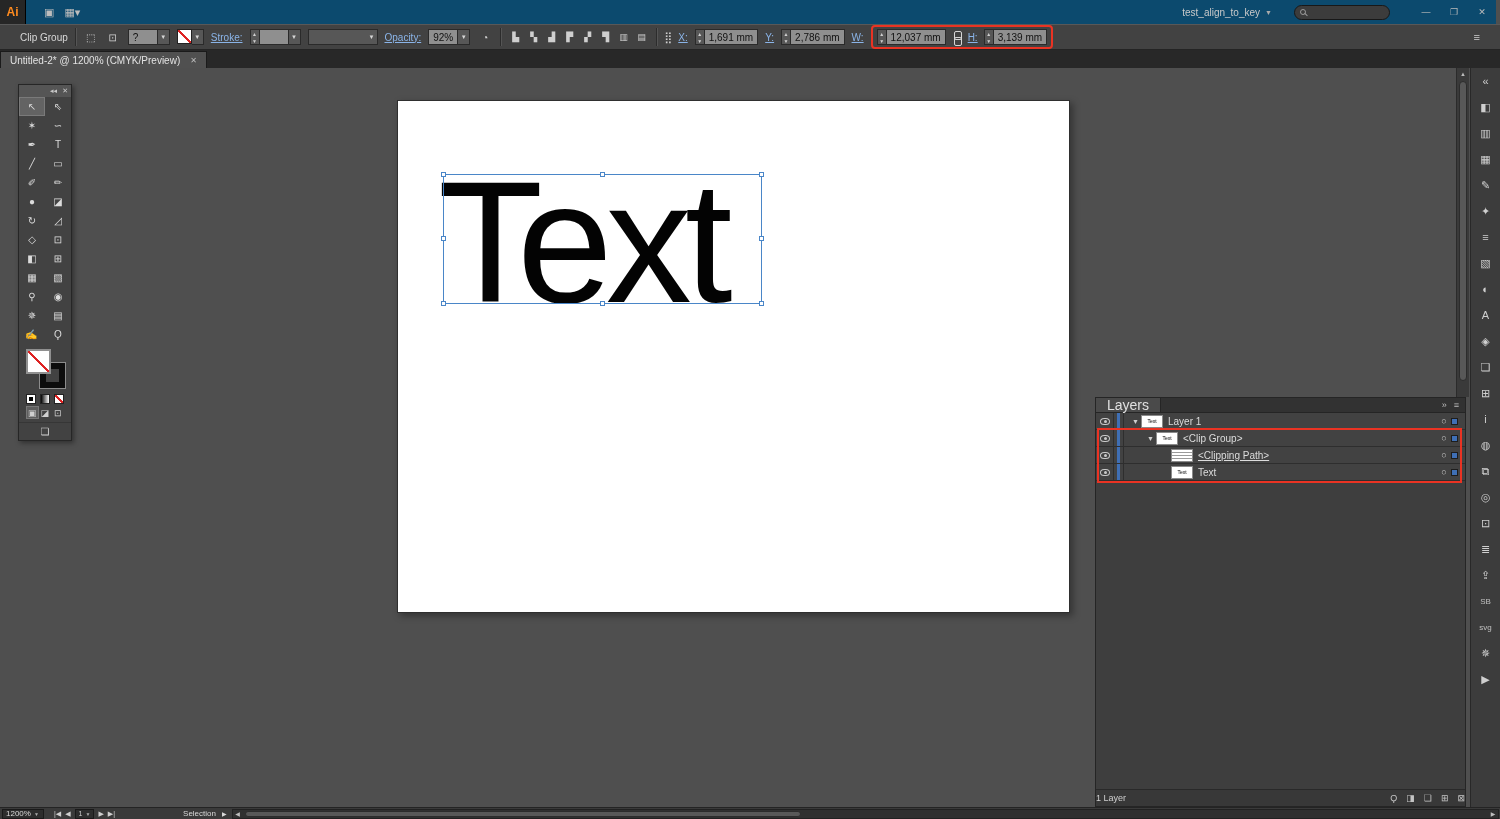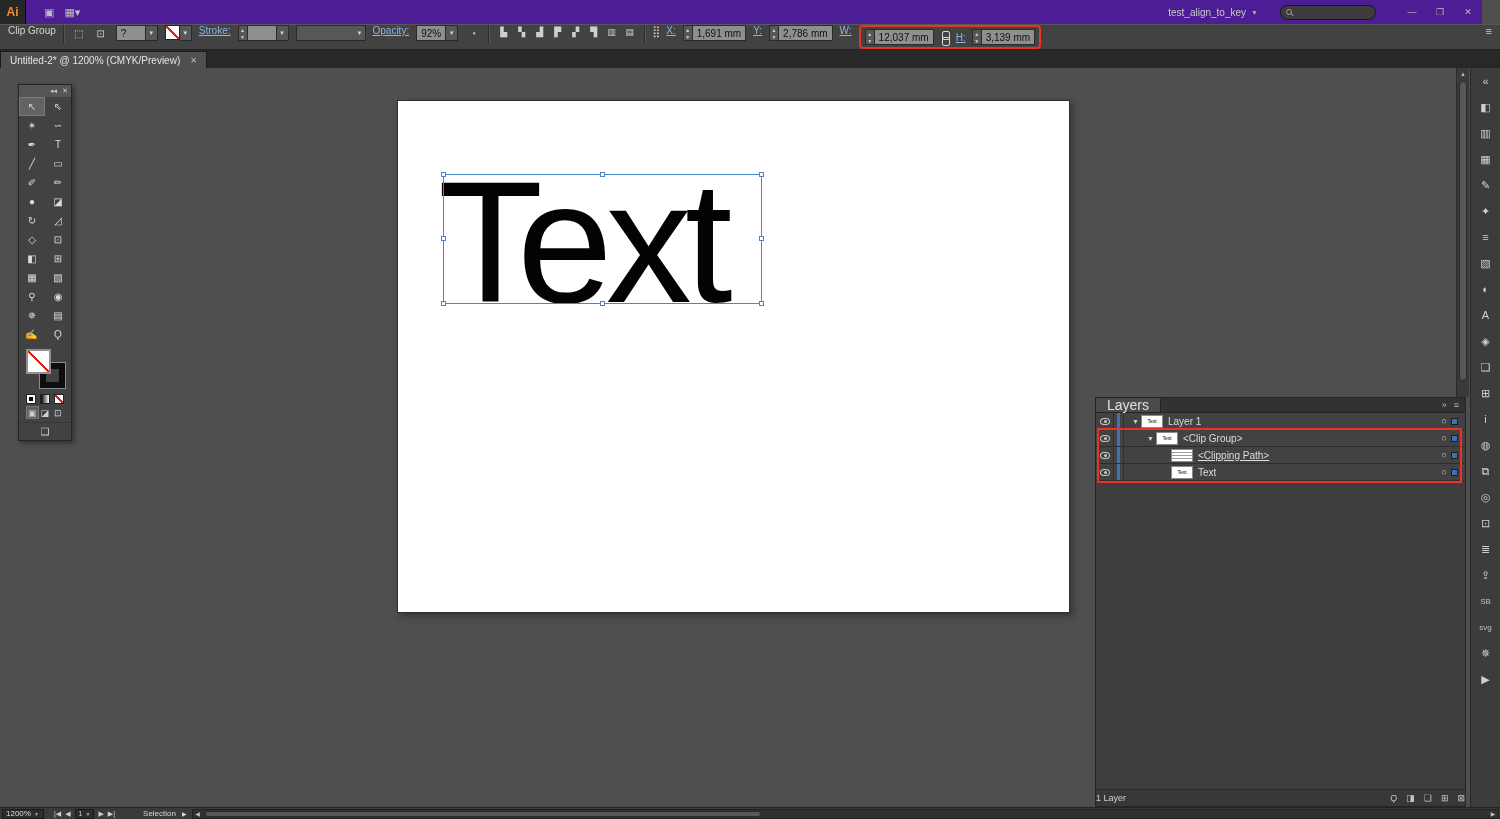--- a/index.html
+++ b/index.html
@@ -1,36 +1,36 @@
 <!DOCTYPE html>
 <html><head>
 <meta charset="utf-8">
 <style>
   *{box-sizing:border-box;margin:0;padding:0;user-select:none}
   html,body{width:1500px;height:819px;overflow:hidden}
   body{position:relative;background:#4f4f4f;font-family:"Liberation Sans",sans-serif;color:#d6d6d6}
 
   
-  .menubar{position:absolute;left:0;top:0;right:18px;height:24px;background:#4c1d95;display:flex;align-items:center;font-size:11px;color:#cfcfcf;z-index:40}
+  .menubar{position:absolute;left:0;top:0;right:4px;height:24px;background:#0c4a6e;display:flex;align-items:center;font-size:11px;color:#cfcfcf;z-index:40}
   .ai-logo{width:26px;height:24px;display:flex;align-items:center;justify-content:center;color:#ff8b1f;font-weight:bold;font-size:12px;background:#262626;border-right:1px solid #000}
   .menu-items{display:flex;height:100%;margin-left:4px}
   .menu-item{padding:0 9px;display:flex;align-items:center;height:100%;cursor:default}
   .appbar-icons{display:flex;gap:10px;margin-left:18px;color:#bdbdbd;font-size:11px}
   .appbar-icon{display:flex;align-items:center;gap:2px}
   .mb-right{margin-left:auto;display:flex;align-items:center;gap:22px;padding-right:0}
   .workspace{display:flex;align-items:center;gap:5px;font-size:10px;color:#c9c9c9}
   .caret{font-size:7px;color:#aaa}
   .searchbox{width:96px;height:15px;background:#3c3c3c;border:1px solid #181818;border-radius:8px;display:flex;align-items:center;padding:0 5px;gap:4px}
   .mag{width:6px;height:6px;border:1px solid #999;border-radius:50%;position:relative;flex:none}
   .mag::after{content:"";position:absolute;width:4px;height:1px;background:#999;right:-3px;bottom:-1px;transform:rotate(45deg)}
   .winctl{display:flex;height:24px}
   .winbtn{width:28px;display:flex;align-items:center;justify-content:center;font-size:9px;color:#bbb}
 
   
-  .controlbar{position:absolute;left:0;top:24px;right:0;height:26px;background:#424242;border-top:1px solid #585858;border-bottom:1px solid #242424;display:flex;padding:0 8px;gap:7px;font-size:10px;z-index:39}
+  .controlbar{position:absolute;left:0;top:24px;right:0;height:26px;background:#424242;border-top:1px solid #585858;border-bottom:1px solid #242424;display:flex;align-items:center;padding:0 20px;gap:7px;font-size:10px;z-index:39}
   .cb-sep{width:1px;height:18px;background:#2c2c2c;box-shadow:1px 0 0 #555}
   .cb-label{color:#d8d8d8}
   .cb-link{color:#8ab4e8;text-decoration:underline;cursor:pointer}
   .cb-ic{min-width:16px;height:16px;display:flex;align-items:center;justify-content:center;color:#cfcfcf;font-size:10px}
   .combo{display:flex;align-items:stretch;height:16px}
   .stepper{width:9px;display:flex;flex-direction:column;background:#575757;border:1px solid #2a2a2a;border-right:none;color:#d0d0d0}
   .stepper span{flex:1;display:flex;align-items:center;justify-content:center;font-size:5px;line-height:4px}
   .field{background:#8f8f8f;color:#111;border:1px solid #2a2a2a;display:flex;align-items:center;padding:0 4px;min-width:46px;height:16px}
   .field.small{min-width:30px}
   .dd{width:12px;background:#575757;border:1px solid #2a2a2a;border-left:none;display:flex;align-items:center;justify-content:center;font-size:6px;color:#d6d6d6}
@@ -110,21 +110,21 @@
   
   .vscroll{position:absolute;right:31px;top:68px;width:13px;height:329px;background:#3a3a3a;border-left:1px solid #2b2b2b;z-index:10}
   .vs-arrow{height:11px;display:flex;align-items:center;justify-content:center;font-size:6px;color:#bdbdbd}
   .vs-thumb{position:absolute;left:2px;right:2px;top:13px;height:300px;background:#585858;border:1px solid #2c2c2c;border-radius:6px}
 
   
   .statusbar{position:absolute;left:0;right:0;bottom:0;height:12px;background:#3a3a3a;border-top:1px solid #242424;display:flex;align-items:center;font-size:8px;color:#d8d8d8;z-index:41;gap:4px;padding-left:2px}
   .sb-zoom{background:#2d2d2d;border:1px solid #1a1a1a;height:10px;display:flex;align-items:center;gap:3px;padding:0 3px;min-width:42px}
   .sb-nav{display:flex;align-items:center;gap:4px;font-size:7px;color:#cfcfcf;margin-left:6px}
   .sb-board{background:#2d2d2d;border:1px solid #1a1a1a;height:10px;display:flex;align-items:center;gap:3px;padding:0 3px}
-  .sb-tool{margin-left:24px;display:flex;align-items:center;gap:6px}
+  .sb-tool{margin-left:64px;display:flex;align-items:center;gap:6px}
   .hscroll{flex:1;height:10px;margin:0 1px;background:#303030;border:1px solid #222;position:relative;display:flex;align-items:center}
   .hs-arrow{width:10px;font-size:6px;color:#bdbdbd;text-align:center;flex:none}
   .hs-thumb{position:absolute;left:12px;width:556px;top:1px;bottom:1px;background:#585858;border:1px solid #2c2c2c;border-radius:4px}
 </style>
 </head>
 <body>
 
 <div class="menubar">
   <div class="ai-logo">Ai</div>
   <div class="appbar-icons" id="appbar-icons">

